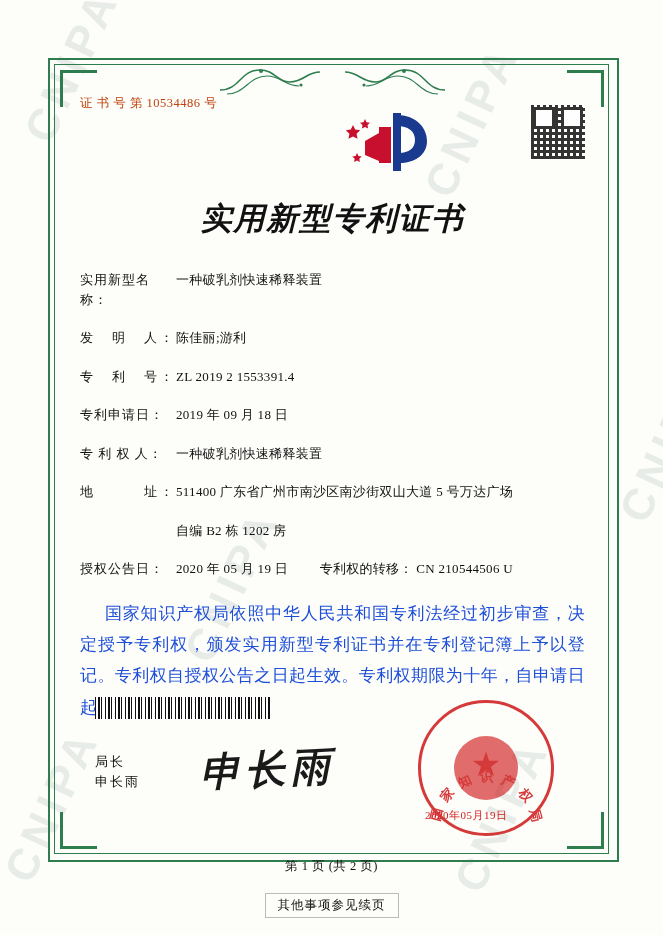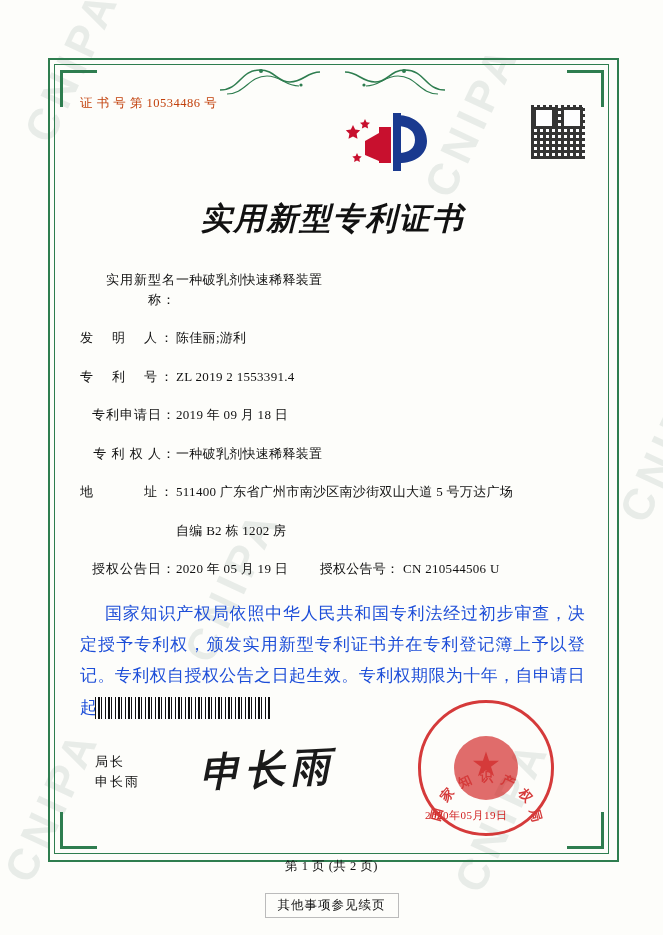--- a/index.html
+++ b/index.html
@@ -128,21 +128,21 @@
     font-size: 13px;
     color: #111;
     margin-bottom: 19px;
     line-height: 1.5;
   }
   .field .lab {
     width: 96px;
     flex: 0 0 96px;
     letter-spacing: 3px;
   }
-  .field .lab.wide { letter-spacing: 1px; text-align: right; }
+  .field .lab.wide { letter-spacing: 1px; }
   .field .val { flex: 1; letter-spacing: 0.3px; }
   .field .val .sub-line { display: block; margin-top: 19px; }
 
   .field.two-col .val2 {
     margin-left: 28px;
     letter-spacing: 0.3px;
   }
 
   .para {
     font-size: 17px;
@@ -342,21 +342,21 @@
       <div class="val">
         <span>511400 广东省广州市南沙区南沙街双山大道 5 号万达广场</span>
         <span class="sub-line">自编 B2 栋 1202 房</span>
       </div>
     </div>
 
     <div class="field two-col">
       <div class="lab wide">授权公告日：</div>
       <div class="val">
         <span>2020 年 05 月 19 日</span>
-        <span class="val2">授权公告号：</span>
+        <span class="val2">专利权的转移：</span>
         <span>CN 210544506 U</span>
       </div>
     </div>
 
     <div class="para">国家知识产权局依照中华人民共和国专利法经过初步审查，决定授予专利权，颁发实用新型专利证书并在专利登记簿上予以登记。专利权自授权公告之日起生效。专利权期限为十年，自申请日起算。</div>
   </div>
 
   <div class="barcode"></div>
 
   <div class="sig-block">

